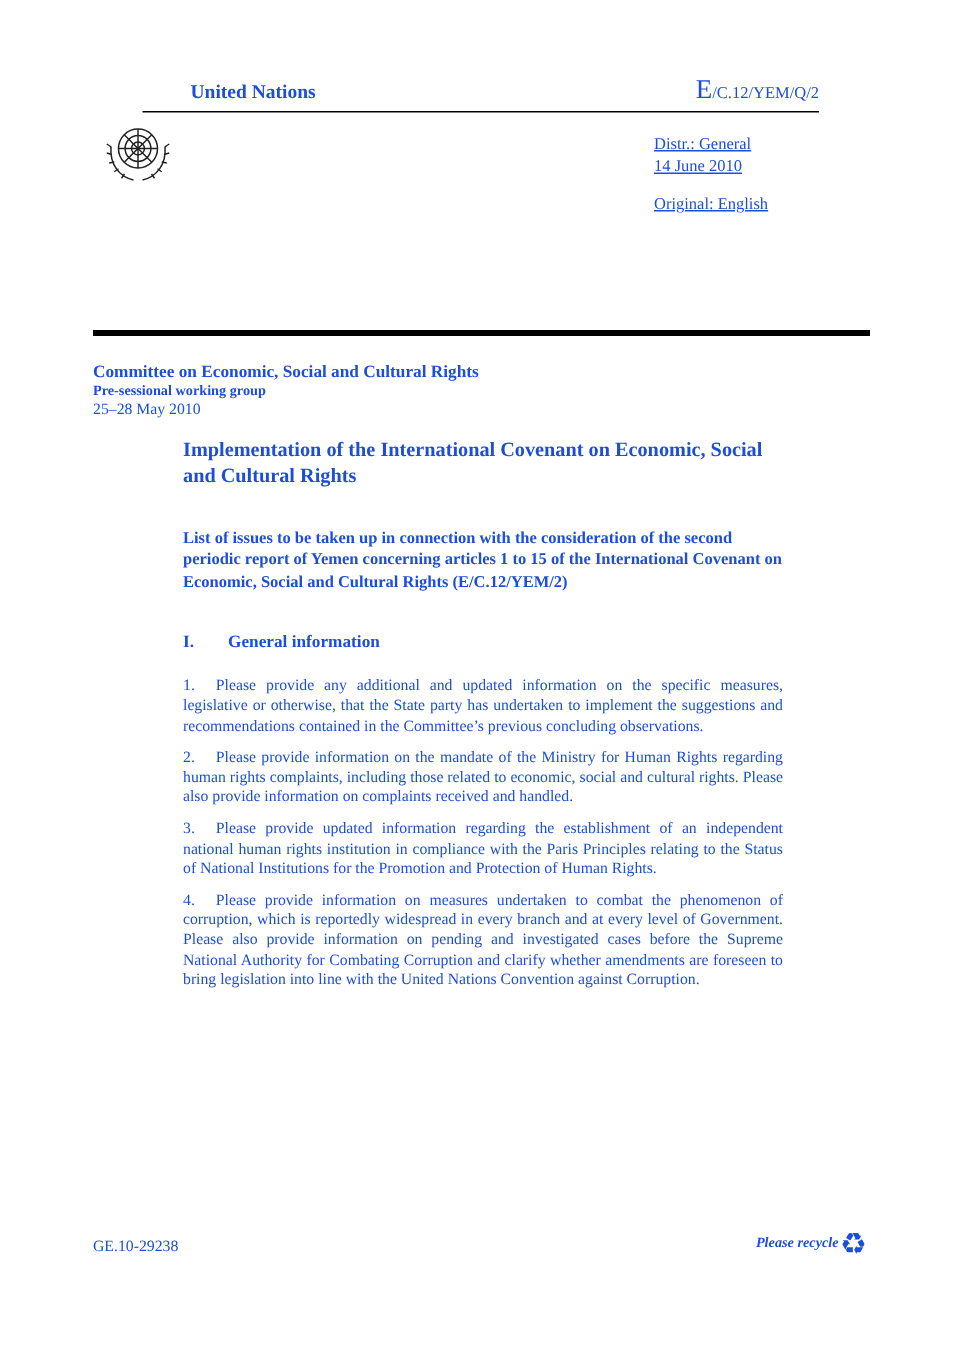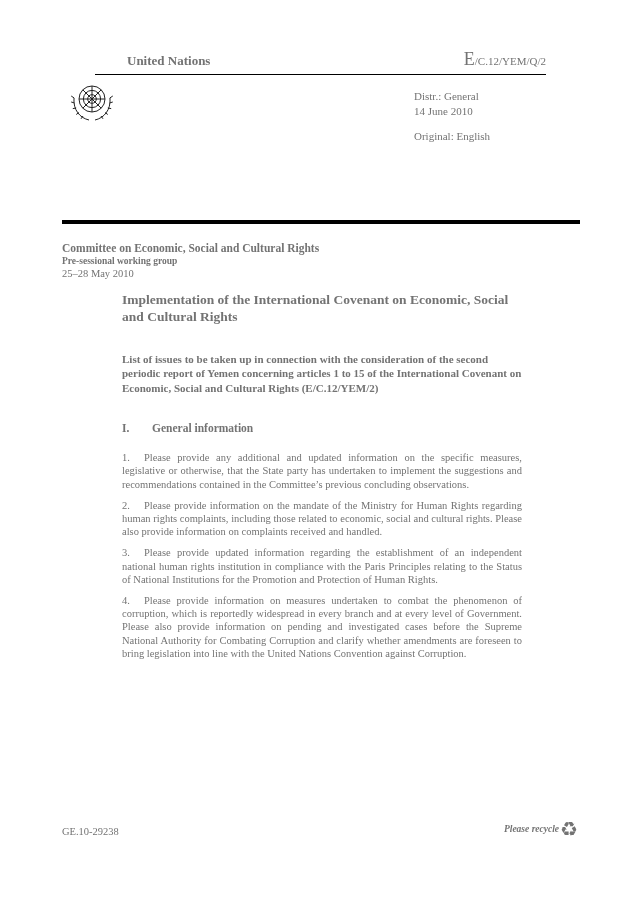--- a/index.html
+++ b/index.html
@@ -1,21 +1,21 @@
 <!DOCTYPE html>
 <html><head>
 <meta charset="utf-8">
 <style>
   html,body { margin:0; padding:0; background:#ffffff; }
   .page {
     position:relative;
     width:640px; height:905px;
     background:#ffffff;
     font-family:"Liberation Serif", serif;
-    color:#737373;
+    color:#1d4ed8;
     overflow:hidden;
   }
   
   .org-name {
     position:absolute; left:127px; top:53px;
     font-size:13px; font-weight:bold;
   }
   .doc-symbol {
     position:absolute; top:49px; right:94px;
     text-align:right; white-space:nowrap;
@@ -28,22 +28,22 @@
   }
   .emblem {
     position:absolute; left:68px; top:79px;
     width:48px; height:48px;
   }
   .council-title {
     position:absolute; left:127px; top:83px;
     font-size:17px; font-weight:bold;
   }
   .meta {
-    position:absolute; left:414px; top:89px;
-    font-size:11px; line-height:15px;
+    position:absolute; left:436px; top:89px;
+    font-size:11px; line-height:15px;text-decoration:underline;
   }
   .meta .original { margin-top:10px; }
   .rule-thick {
     position:absolute; left:62px; top:220px;
     width:518px; height:4px; background:#000;
   }
   
   .committee { position:absolute; left:62px; top:242px; }
   .committee-name  { font-size:11.5px; font-weight:bold; }
   .committee-group { font-size:9.5px;  font-weight:bold; margin-top:2px; }

